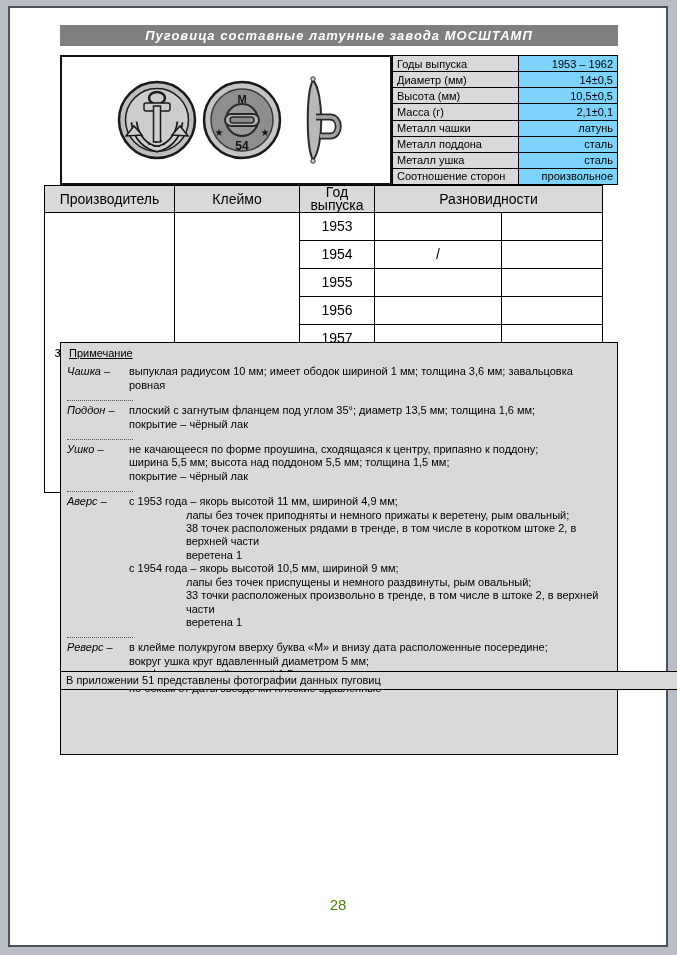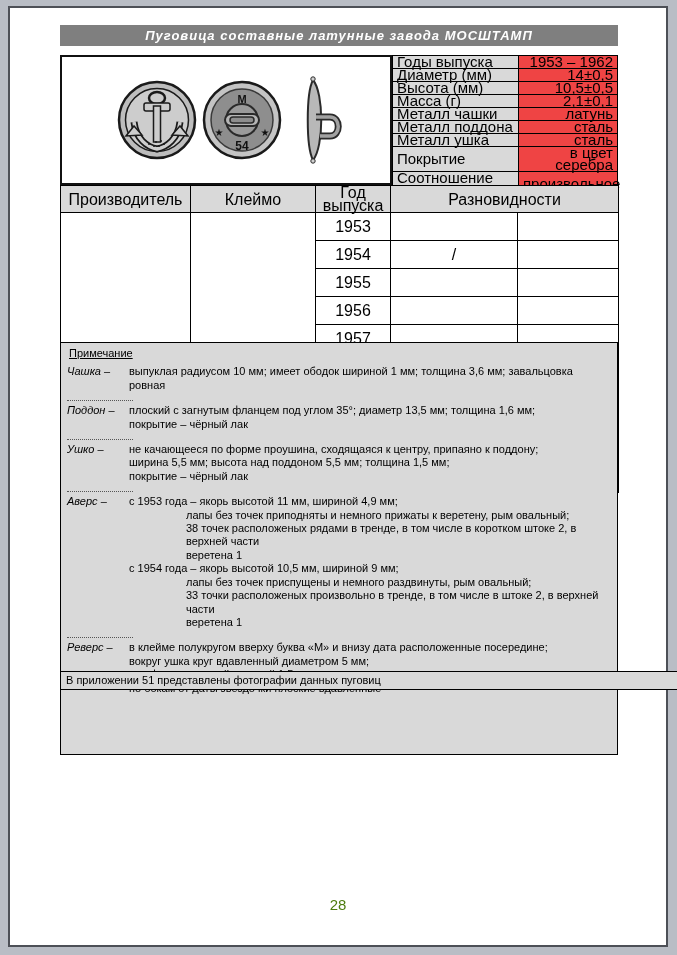--- a/index.html
+++ b/index.html
@@ -23,29 +23,29 @@
   .top-section {
     position:absolute; left:50px; top:47px; width:558px; height:130px;
     display:flex;
   }
   .image-box {
     width:332px; height:130px; border:2px solid #111; background:#fff;
     flex:0 0 332px;
   }
   .spec-table {
     width:226px; height:130px; border-collapse:collapse; table-layout:fixed;
-    flex:0 0 226px; font-size:15px;
+    flex:0 0 226px; font-size:11px;
   }
   .spec-table td { border:1px solid #000; padding:0 4px; line-height:12px; }
   .spec-table td.spec-label { width:126px; background:#d9d9d9; }
-  .spec-table td.spec-value { text-align:right; background:#ef4444; }
+  .spec-table td.spec-value { text-align:right; background:#7dd3fc; }
 
   .years-table {
-    position:absolute; left:50px; top:177px; width:558px;
-    border-collapse:collapse; table-layout:fixed; font-size:16px;
+    position:absolute; left:34px; top:177px; width:558px;
+    border-collapse:collapse; table-layout:fixed; font-size:14px;
   }
   .years-table th, .years-table td { border:1px solid #000; padding:0 3px; line-height:13px; }
   .years-table th { background:#d9d9d9; font-weight:normal; height:16px; text-align:center; }
   .years-table td { height:28px; text-align:center; background:#fff; }
   .years-table td.producer-cell, .years-table td.stamp-cell { vertical-align:middle; }
   .years-table td.stamp-cell { letter-spacing:4px; }
   .years-table td.variant-cell.shaded { background:#d9d9d9; }
 
   .notes {
     position:absolute; left:50px; top:334px; width:558px; height:413px;
@@ -145,24 +145,20 @@
           </tr>
           <tr>
             <td class="spec-label">Металл поддона</td>
             <td class="spec-value">сталь</td>
           </tr>
           <tr>
             <td class="spec-label">Металл ушка</td>
             <td class="spec-value">сталь</td>
           </tr>
           <tr>
-            <td class="spec-label">Покрытие</td>
-            <td class="spec-value">в цвет серебра</td>
-          </tr>
-          <tr>
             <td class="spec-label">Соотношение сторон</td>
             <td class="spec-value">произвольное</td>
           </tr>
         </tbody>
     </table>
   </div>
 
   <table class="years-table">
     <colgroup>
       <col style="width:130px">

